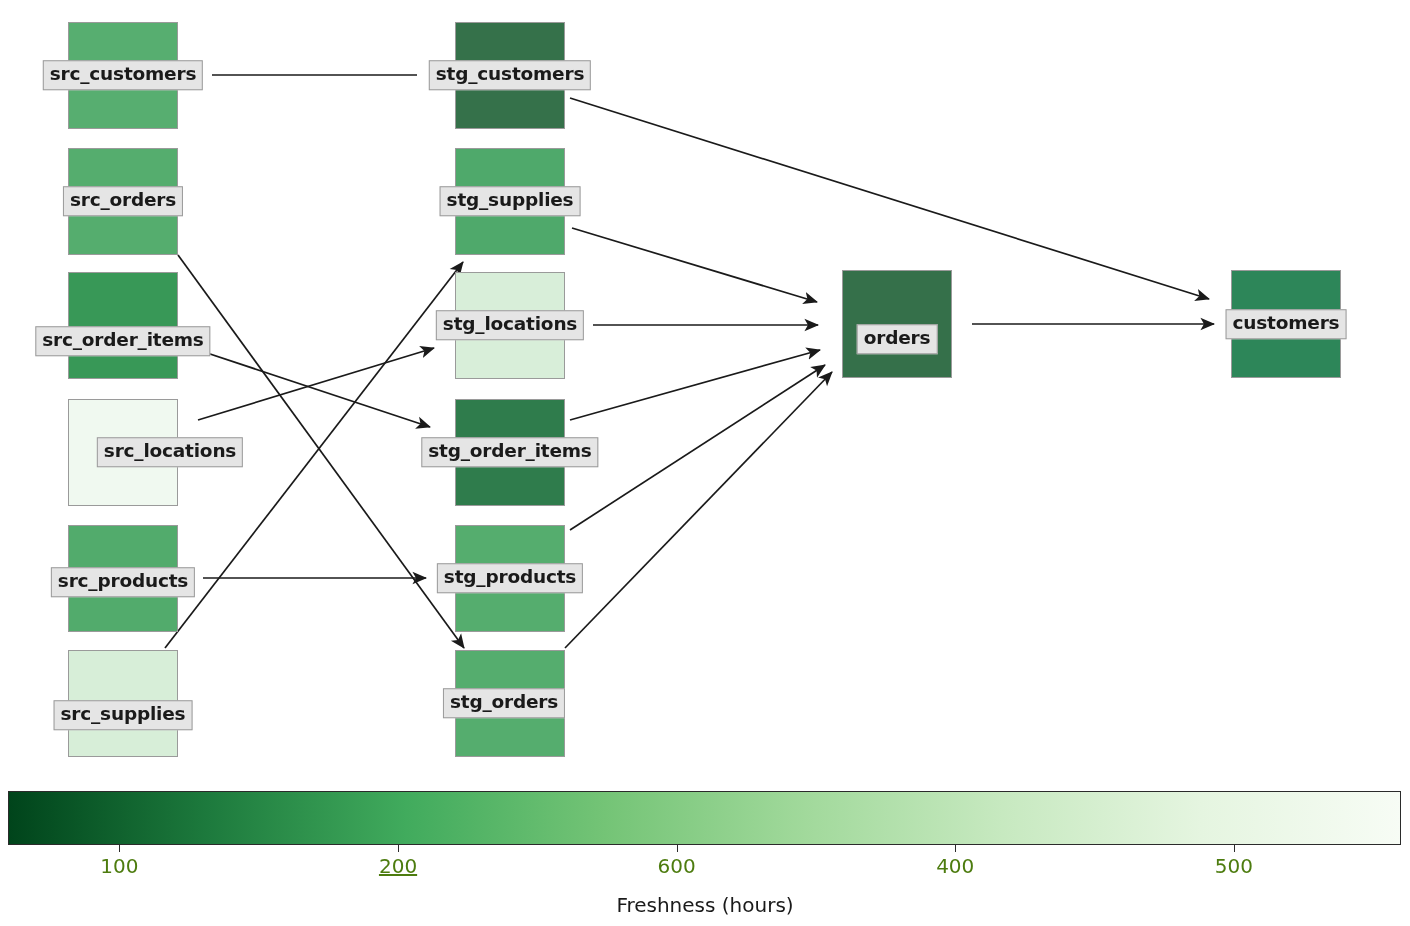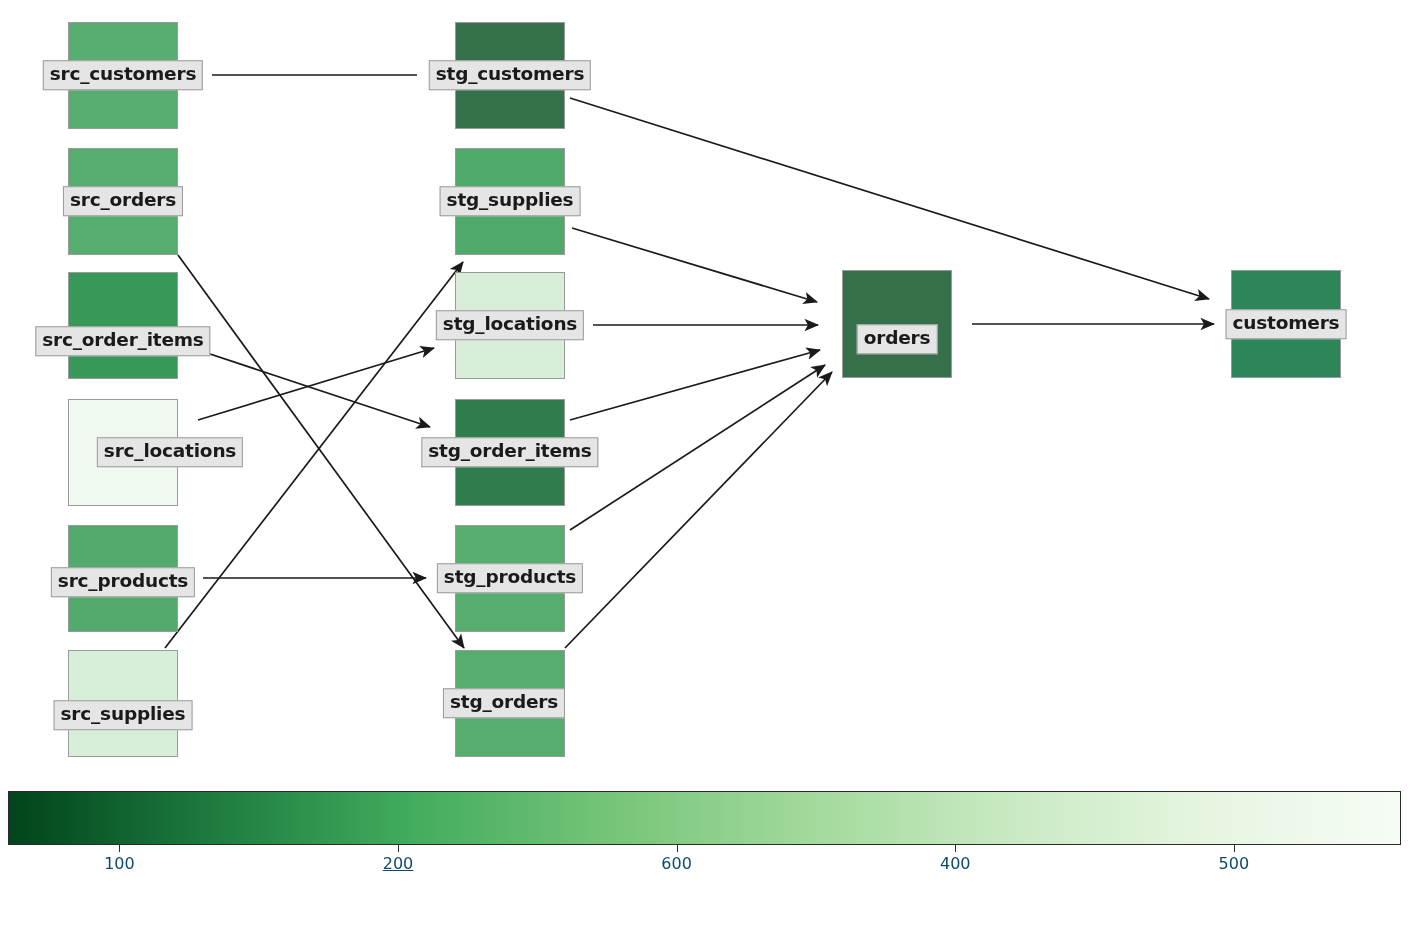--- a/index.html
+++ b/index.html
@@ -81,22 +81,22 @@
     position: absolute;
     top: 0;
     width: 1px;
     height: 7px;
     background: #2b2b2b;
   }
   .cb-ticklabel {
     position: absolute;
     top: 9px;
     transform: translateX(-50%);
-    font-size: 16px;
-    color: #0c4a6e;
+    font-size: 20px;
+    color: #4d7c0f;
     font-family: "DejaVu Sans", sans-serif;
     white-space: nowrap;
   }
   #cb-axis-label {
     position: absolute;
     top: 113px;
     left: 0;
     width: 1410px;
     text-align: center;
     font-size: 20px;
@@ -178,15 +178,16 @@
         <div class="cb-ticklabel" style="left: 111.44px;">100</div>
         <div class="cb-tick" style="left: 390.04px;"></div>
         <div class="cb-ticklabel" style="left: 390.04px; text-decoration: underline;">200</div>
         <div class="cb-tick" style="left: 668.64px;"></div>
         <div class="cb-ticklabel" style="left: 668.64px;">600</div>
         <div class="cb-tick" style="left: 947.24px;"></div>
         <div class="cb-ticklabel" style="left: 947.24px;">400</div>
         <div class="cb-tick" style="left: 1225.84px;"></div>
         <div class="cb-ticklabel" style="left: 1225.84px;">500</div>
       </div>
+    <div id="cb-axis-label">Freshness (hours)</div>
   </div>
 
 </div>
 
 </body></html>

